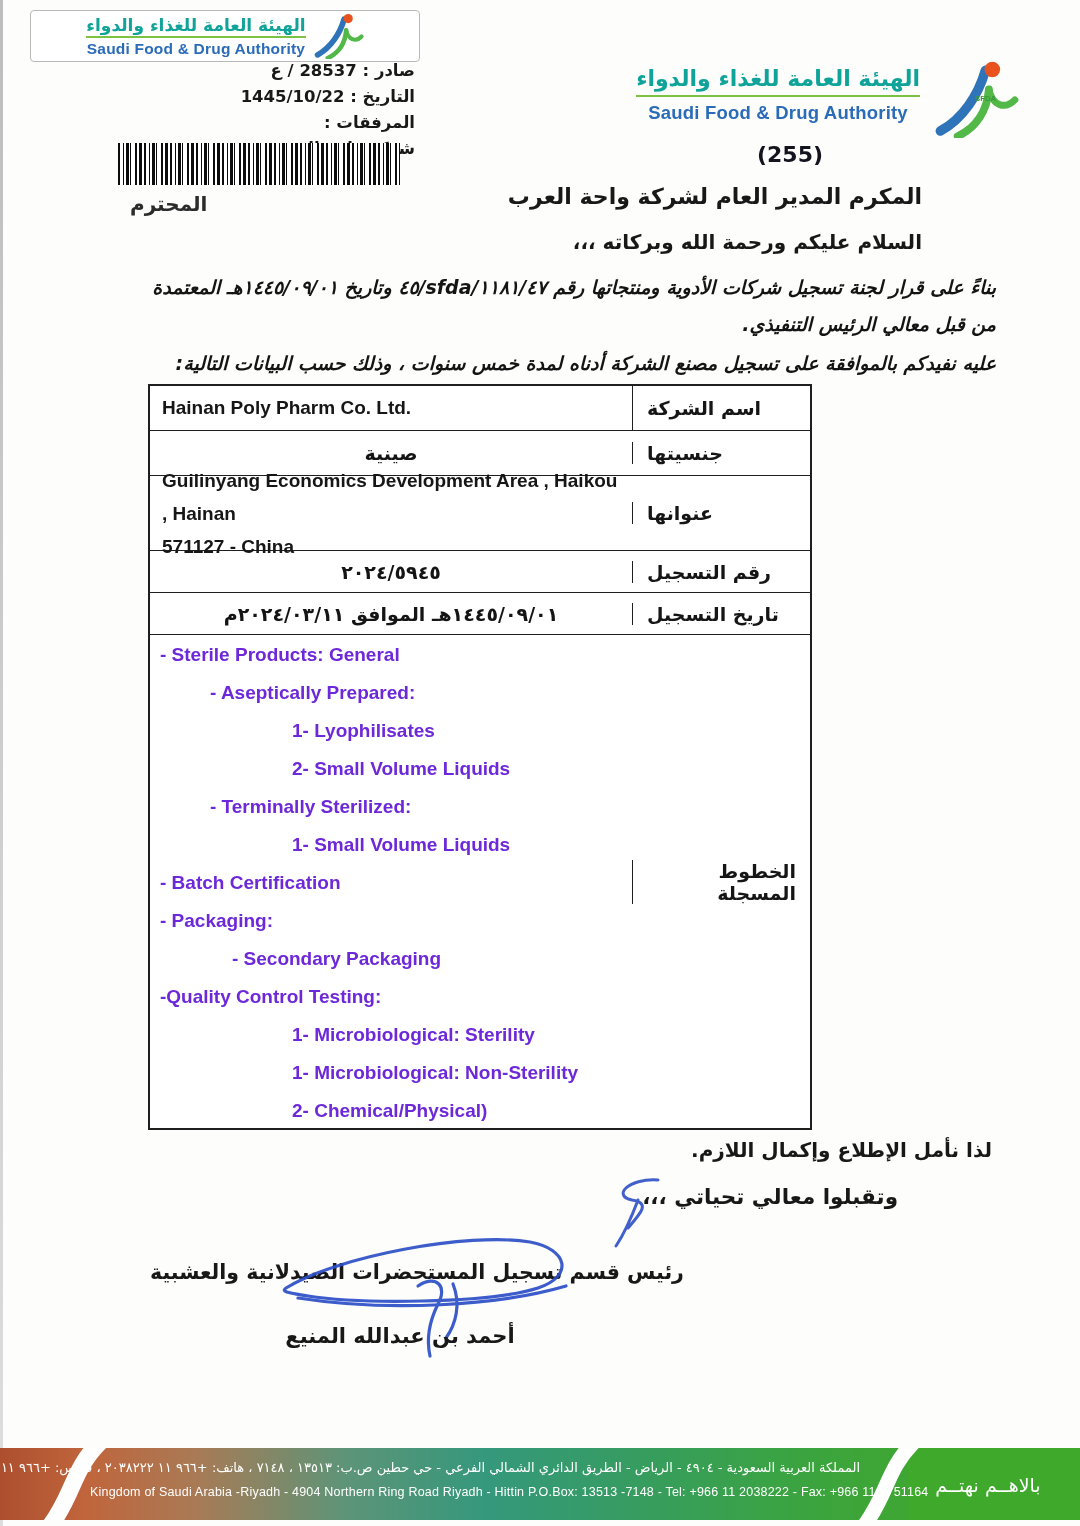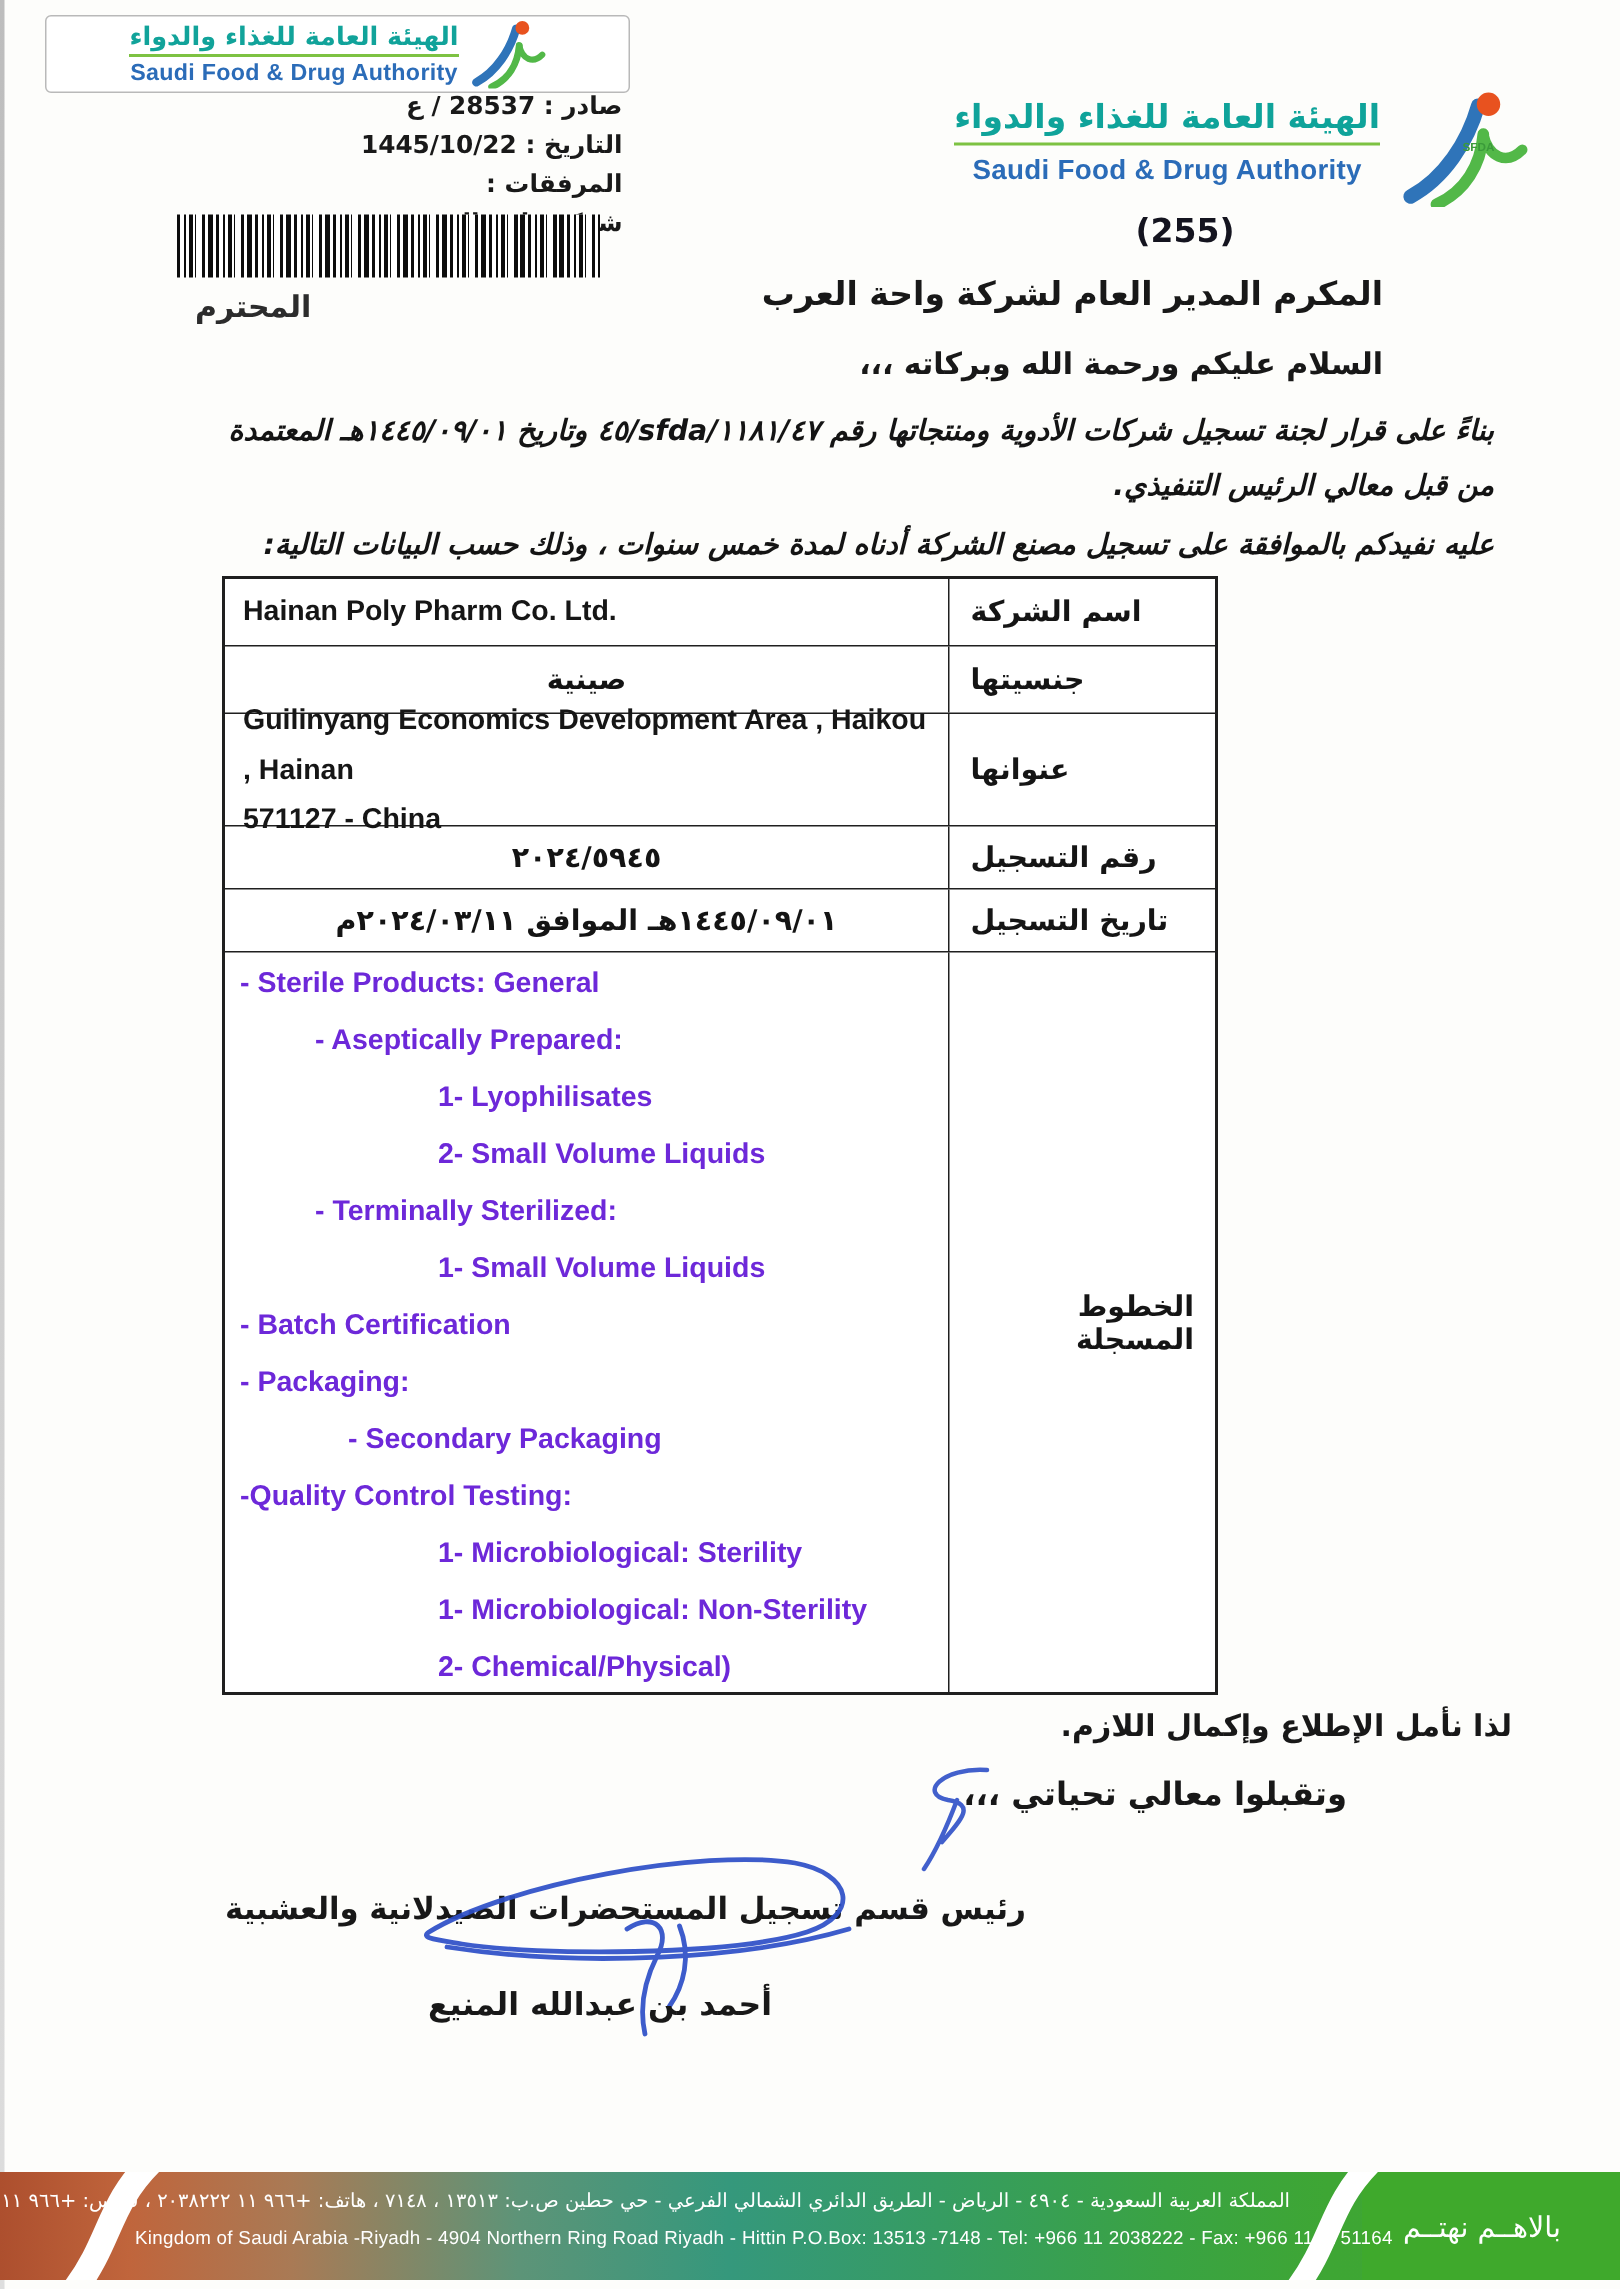--- a/index.html
+++ b/index.html
@@ -29,36 +29,36 @@
   .addressee{position:absolute;top:184px;right:158px;font-size:22px;white-space:nowrap;direction:rtl;}
   .greeting{position:absolute;top:230px;right:158px;font-size:20px;white-space:nowrap;direction:rtl;}
 
   
   .pline{position:absolute;right:84px;direction:rtl;text-align:right;font-size:19px;white-space:nowrap;color:#141414;font-style:italic;}
   .num-ltr{direction:ltr;unicode-bidi:embed;}
 
   
   .doc-table{position:absolute;left:148px;top:384px;width:664px;border:2.2px solid #1f1f1f;box-sizing:border-box;background:#fff;}
   .t-row{display:flex;box-sizing:border-box;}
-  .t-row + .t-row{border-top:1.6px solid #1f1f1f;}
+  .t-row + .t-row{border-top:1.6px solid #1f1f1f;align-items:center;}
   .t-cell{flex:1;box-sizing:border-box;display:flex;flex-direction:column;justify-content:center;}
   .t-label{width:178px;flex:none;border-left:1.6px solid #1f1f1f;box-sizing:border-box;display:flex;align-items:center;justify-content:flex-end;
            direction:rtl;padding:0 14px;font-size:19px;color:#151515;font-weight:700;}
   .v-en{font-family:"Liberation Sans",sans-serif;font-weight:700;font-size:19px;color:#161616;}
   .pad-l{padding-left:12px;}
   .center{align-items:center;text-align:center;}
   .r1{height:44px;} .r2{height:45px;} .r3{height:75px;gap:12px;} .r4{height:42px;} .r5{height:42px;} .r6{height:494px;}
   .addr-line{line-height:33px;}
   .lines-cell{justify-content:flex-start;padding-top:2px;}
   .line-item{line-height:38px;font-family:"Liberation Sans",sans-serif;font-weight:700;font-size:19px;color:#6d28d9;}
   .ind0{padding-left:10px;} .ind1{padding-left:60px;} .ind1b{padding-left:82px;} .ind2{padding-left:142px;}
   .ar-val{font-size:19px;color:#141414;font-weight:700;direction:rtl;}
 
   
-  .request{position:absolute;top:1138px;right:72px;font-size:20px;direction:rtl;white-space:nowrap;}
+  .request{position:absolute;top:1138px;right:88px;font-size:20px;direction:rtl;white-space:nowrap;}
   .salutation{position:absolute;top:1184px;right:182px;font-size:21.5px;direction:rtl;white-space:nowrap;}
   .signer-title{position:absolute;top:1260px;left:150px;font-size:20.5px;direction:rtl;white-space:nowrap;}
   .signer-name{position:absolute;top:1324px;left:150px;width:500px;text-align:center;font-size:21px;direction:rtl;}
   .sig-svg{position:absolute;left:268px;top:1226px;}
   .penmark-svg{position:absolute;left:598px;top:1170px;}
 
   
   .footer{position:absolute;left:0;top:1448px;width:1080px;height:72px;
     background:linear-gradient(90deg,#ad4f2e 0%,#c0653c 8%,#a97a55 18%,#5d9478 32%,#35987c 45%,#369c62 58%,#3aa343 72%,#3ea634 82%,#3fa732 100%);}
   .footer-right{position:absolute;right:0;top:0;bottom:0;width:172px;background:#3fa92c;}

